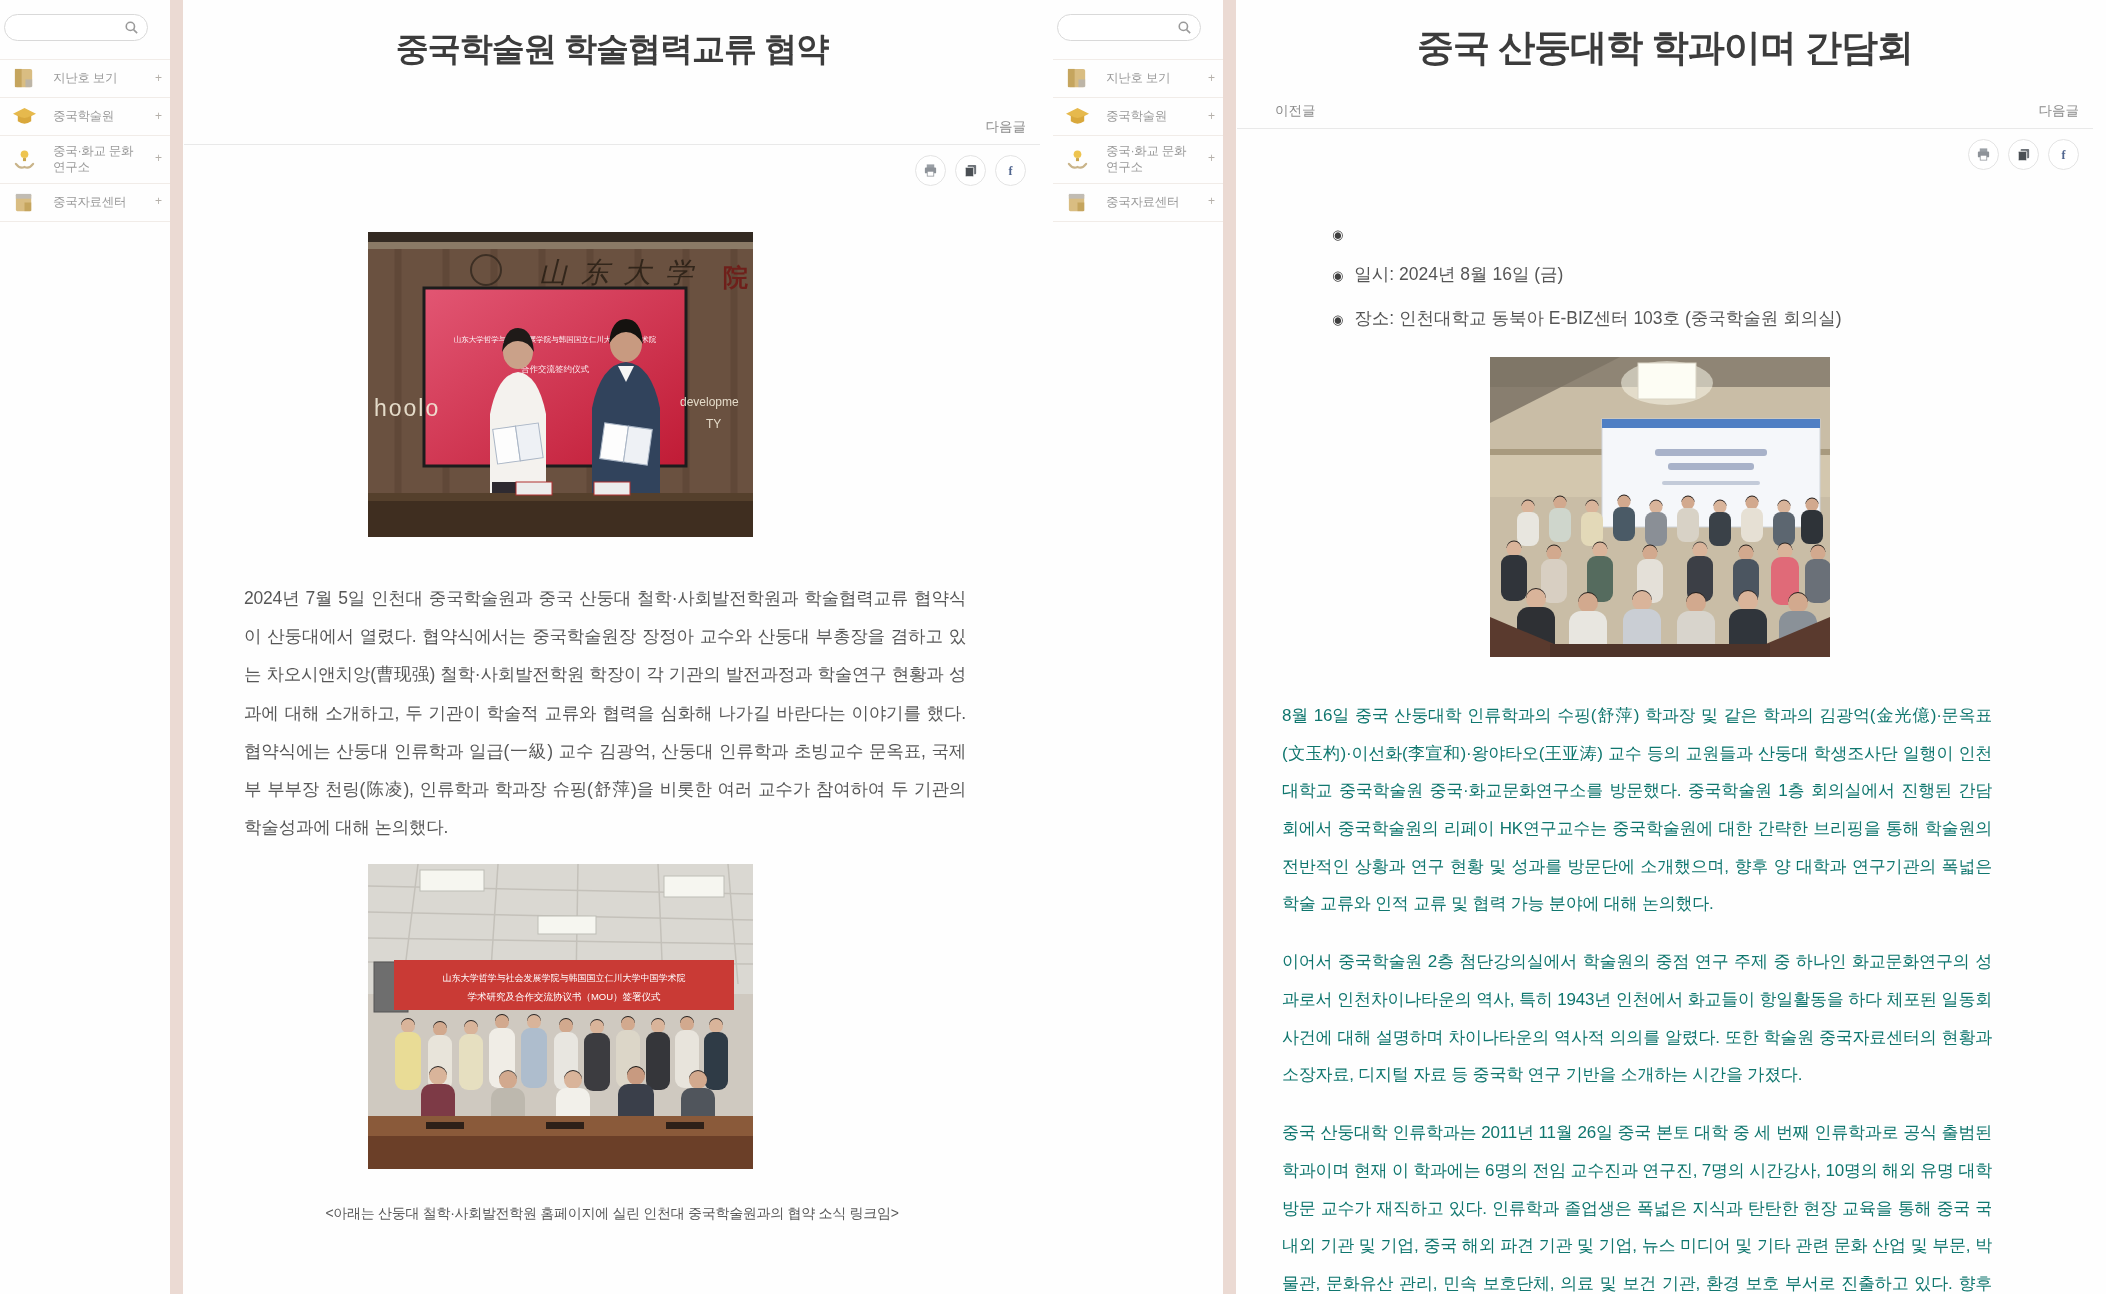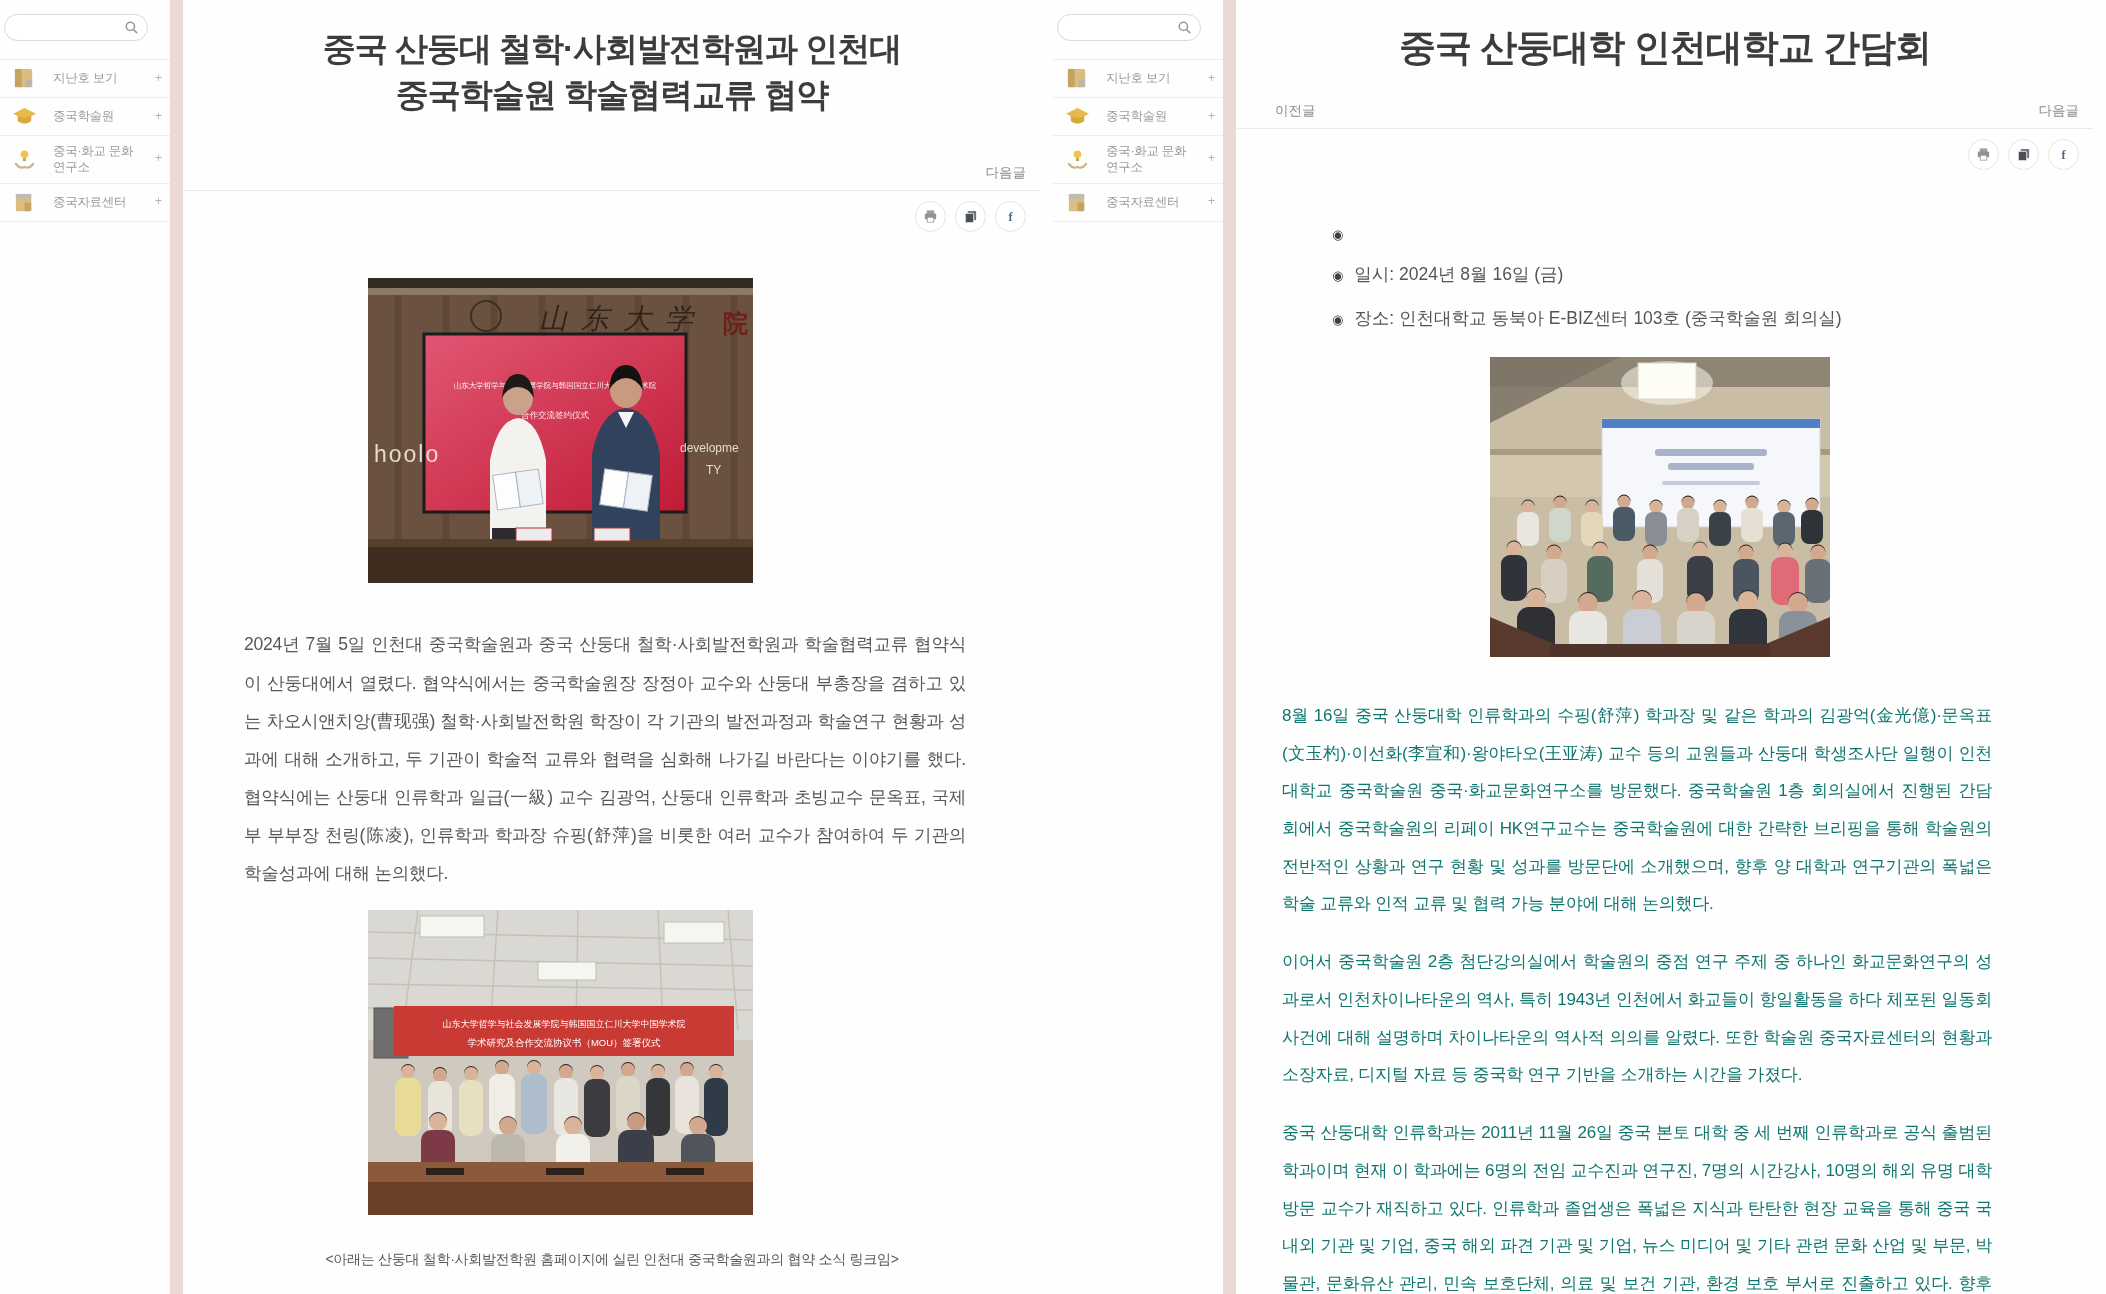--- a/index.html
+++ b/index.html
@@ -113,21 +113,20 @@
           </span>
           <span class="s-label">중국자료센터</span>
           <span class="s-plus">+</span>
         </div>
       </nav>
     </aside>
     <div class="strip"></div>
 
     <main class="main">
       <h1 class="title title-l">
-        <span>중국 산둥대 철학·사회발전학원과 인천대</span>
         <span>중국학술원 학술협력교류 협약</span>
       </h1>
       <div class="postnav">
         <span class="nav-next">다음글</span>
       </div>
       <hr class="rule">
       <div class="share-row">
         <span class="share-btn">
           <svg viewBox="0 0 16 16" width="15" height="15">
               <rect x="4" y="1.5" width="8" height="4" fill="#9aa0a6"></rect>
@@ -379,21 +378,21 @@
               </svg>
           </span>
           <span class="s-label">중국자료센터</span>
           <span class="s-plus">+</span>
         </div>
       </nav>
     </aside>
     <div class="strip"></div>
 
     <main class="main">
-      <h1 class="title title-r">중국 산둥대학 인천대학교 간담회</h1>
+      <h1 class="title title-r">중국 산둥대학 학과이며 간담회</h1>
       <div class="postnav">
         <span class="nav-prev">이전글</span>
         <span class="nav-next">다음글</span>
       </div>
       <hr class="rule">
       <div class="share-row">
         <span class="share-btn">
           <svg viewBox="0 0 16 16" width="15" height="15">
               <rect x="4" y="1.5" width="8" height="4" fill="#9aa0a6"></rect>
               <rect x="2" y="4.8" width="12" height="6.2" rx="1" fill="#8d9298"></rect>

